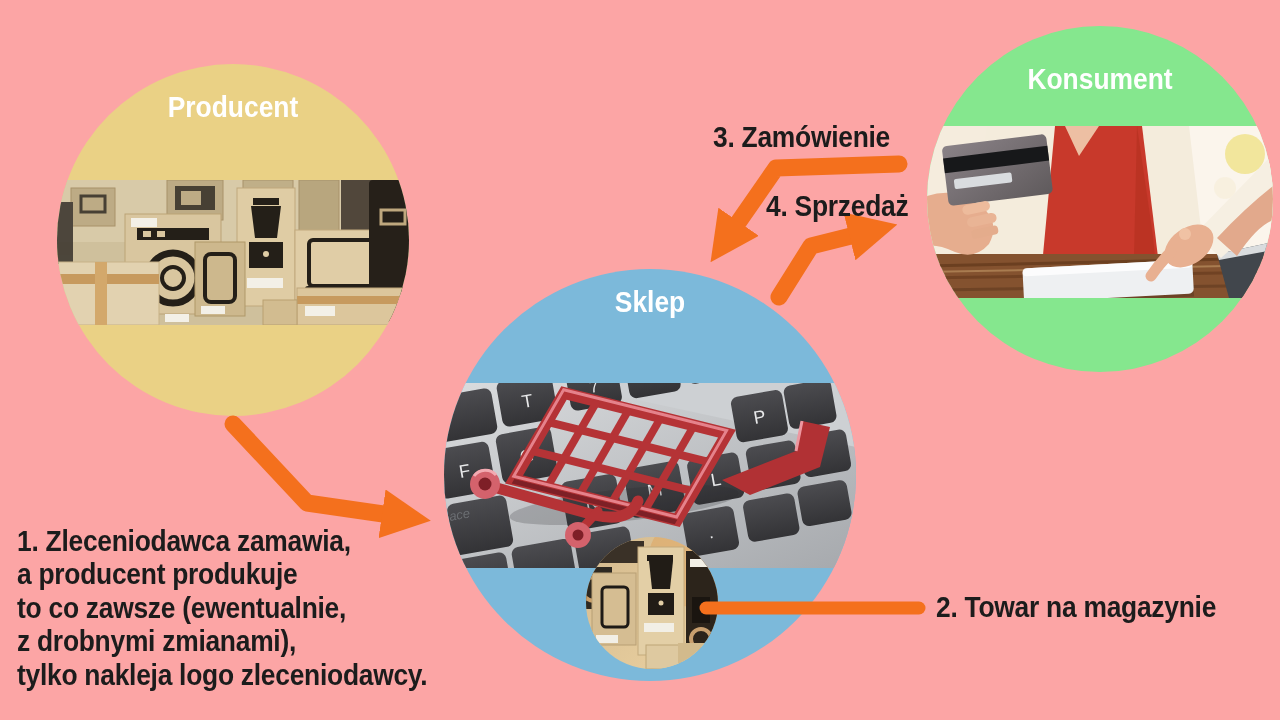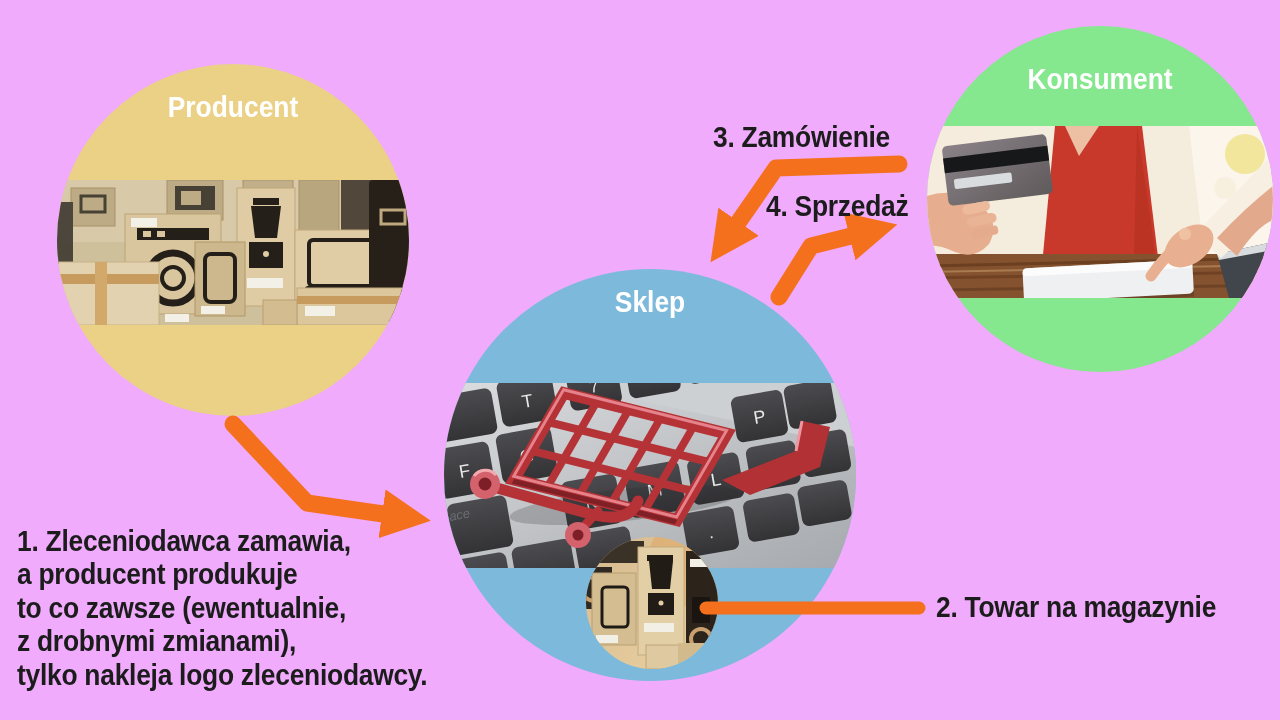--- a/index.html
+++ b/index.html
@@ -1,16 +1,16 @@
 <!DOCTYPE html>
 <html><head>
 <meta charset="utf-8">
 <style>
   html,body{margin:0;padding:0;background:#ffffff;}
-  .stage{position:relative;width:1280px;height:720px;overflow:hidden;background:#f0abfc;
+  .stage{position:relative;width:1280px;height:720px;overflow:hidden;background:#fca5a5;
          font-family:"Liberation Sans",sans-serif;color:#1c1c1c;}
   .circle{position:absolute;border-radius:50%;overflow:hidden;}
   .circle-producent{left:57px;top:64px;width:352px;height:352px;background:#ead185;}
   .circle-sklep{left:444px;top:269px;width:412px;height:412px;background:#7cb9da;}
   .circle-konsument{left:927px;top:26px;width:346px;height:346px;background:#85e78e;}
   .node-label{position:absolute;left:0;width:100%;text-align:center;color:#ffffff;
               font-weight:bold;font-size:30px;transform:scaleX(0.88);white-space:nowrap;}
   .circle-producent .node-label{top:26px;}
   .circle-sklep .node-label{top:16px;}
   .circle-konsument .node-label{top:36px;}

